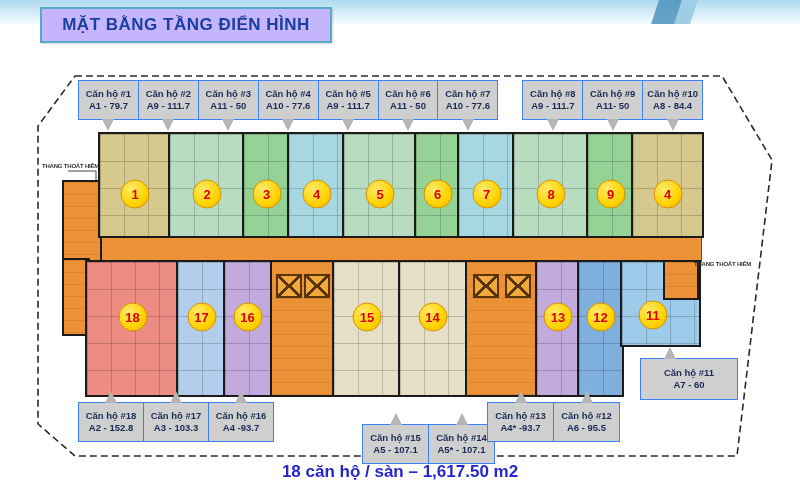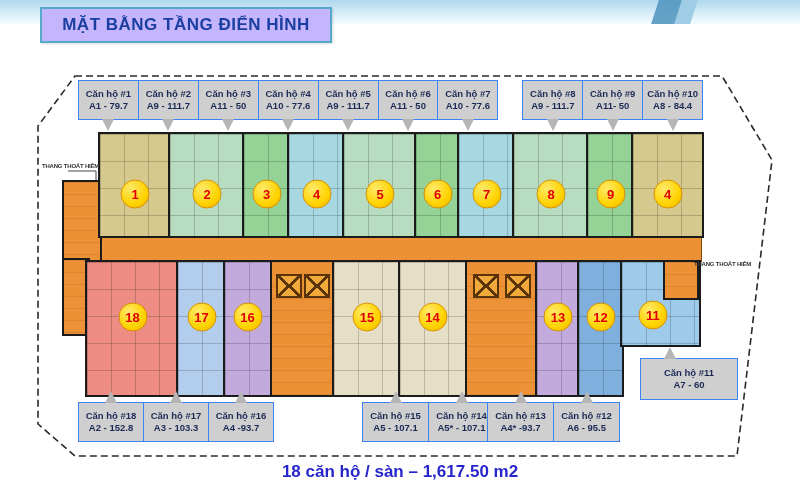--- a/index.html
+++ b/index.html
@@ -215,21 +215,21 @@
         <span>A3 - 103.3</span>
       <i class="tail-up"></i>
       </div>
     <div class="callout" style="width:64px;height:38px;">
       <span>Căn hộ #16</span>
         <span>A4 -93.7</span>
       <i class="tail-up"></i>
       </div>
   </div>
 
-  <div class="callout-strip" style="left:333px;top:402px;padding-left:29px;">
+  <div class="callout-strip" style="left:333px;top:424px;padding-left:29px;">
     <div class="callout" style="width:65px;height:38px;">
       <span>Căn hộ #15</span>
         <span>A5 - 107.1</span>
       <i class="tail-up"></i>
       </div>
     <div class="callout" style="width:65px;height:38px;">
       <span>Căn hộ #14</span>
         <span>A5* - 107.1</span>
       <i class="tail-up"></i>
       </div>

